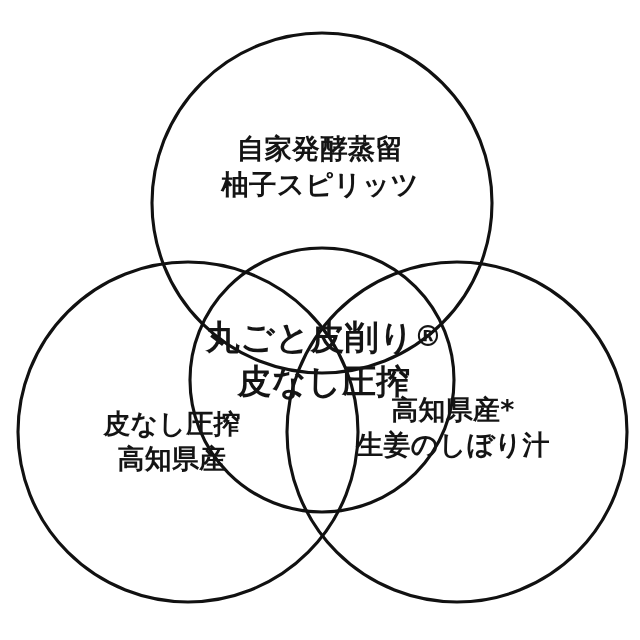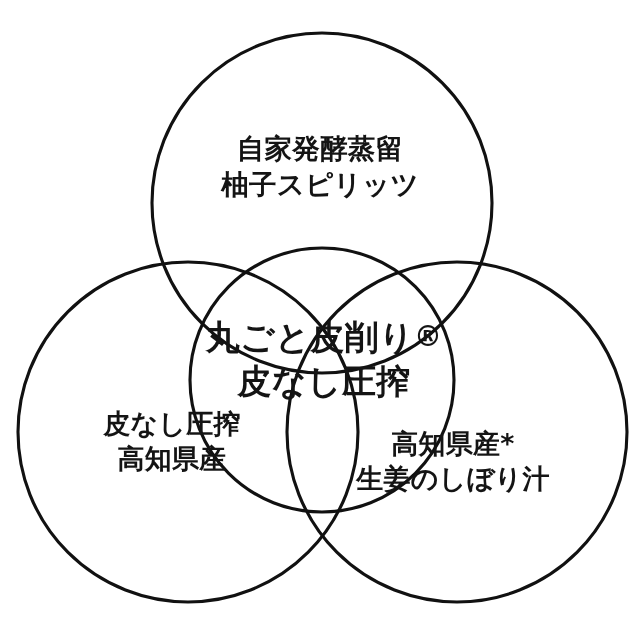--- a/index.html
+++ b/index.html
@@ -65,21 +65,21 @@
   #label-left {
     left: 18px;
     width: 308px;
     top: 406px;
     font-size: 27px;
   }
   
   #label-right {
     left: 287px;
     width: 332px;
-    top: 426px;
+    top: 392px;
     font-size: 27px;
   }
   .reg-mark {
     font-size: 0.82em;
     vertical-align: 0.12em;
   }
 </style>
 </head>
 <body>
 

